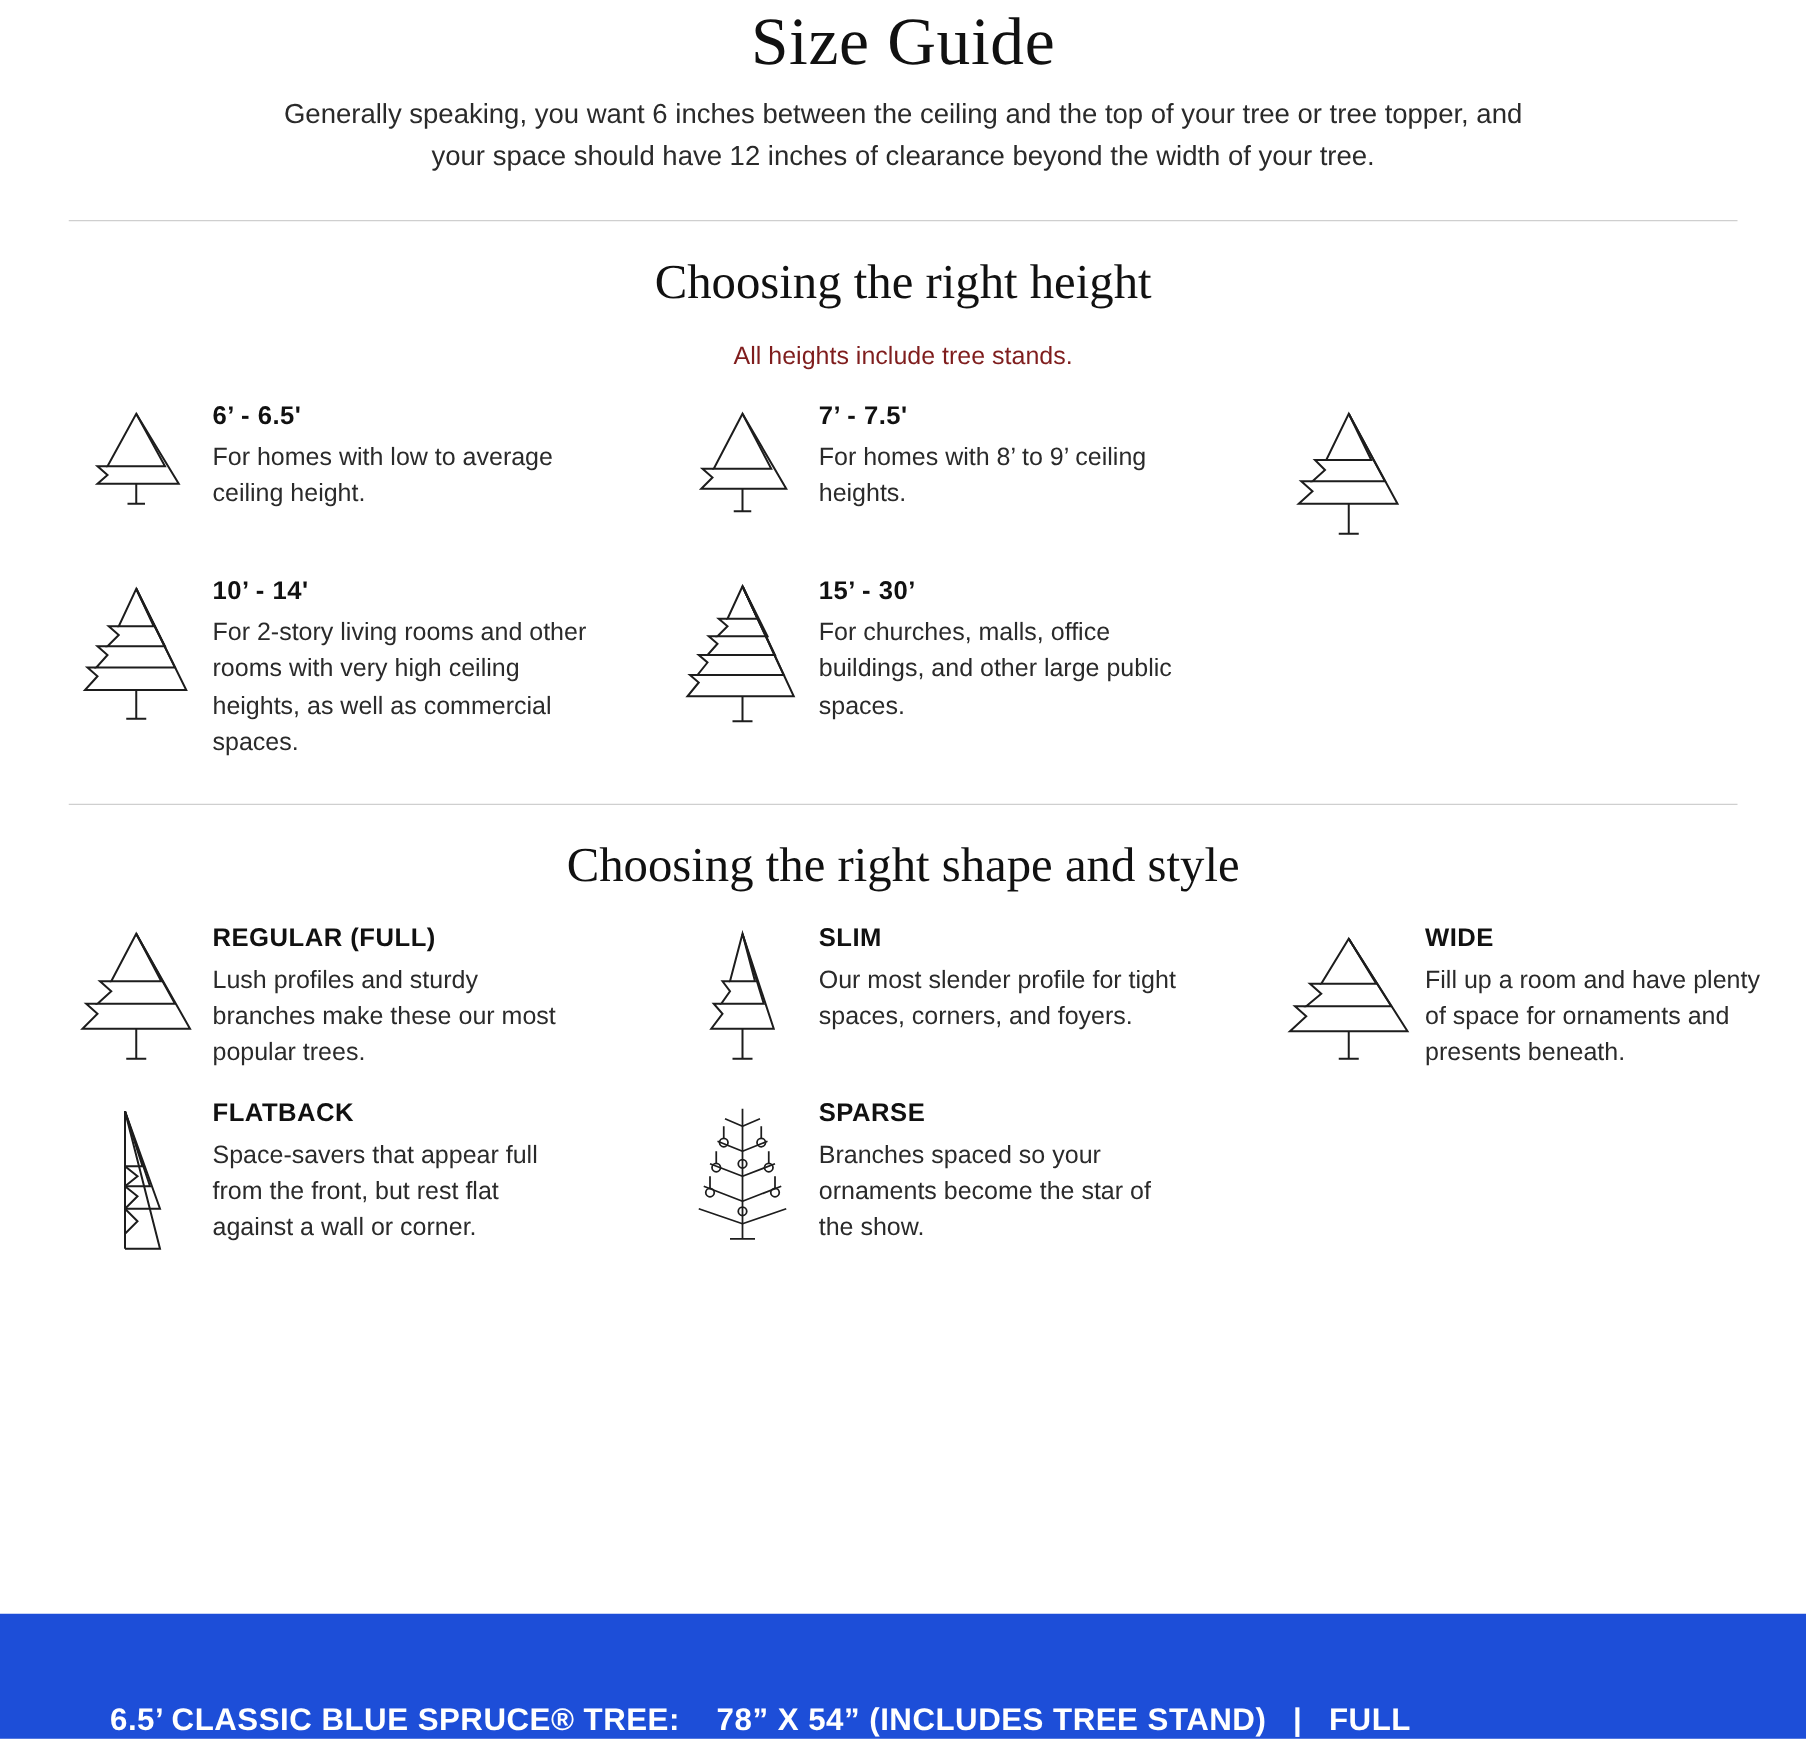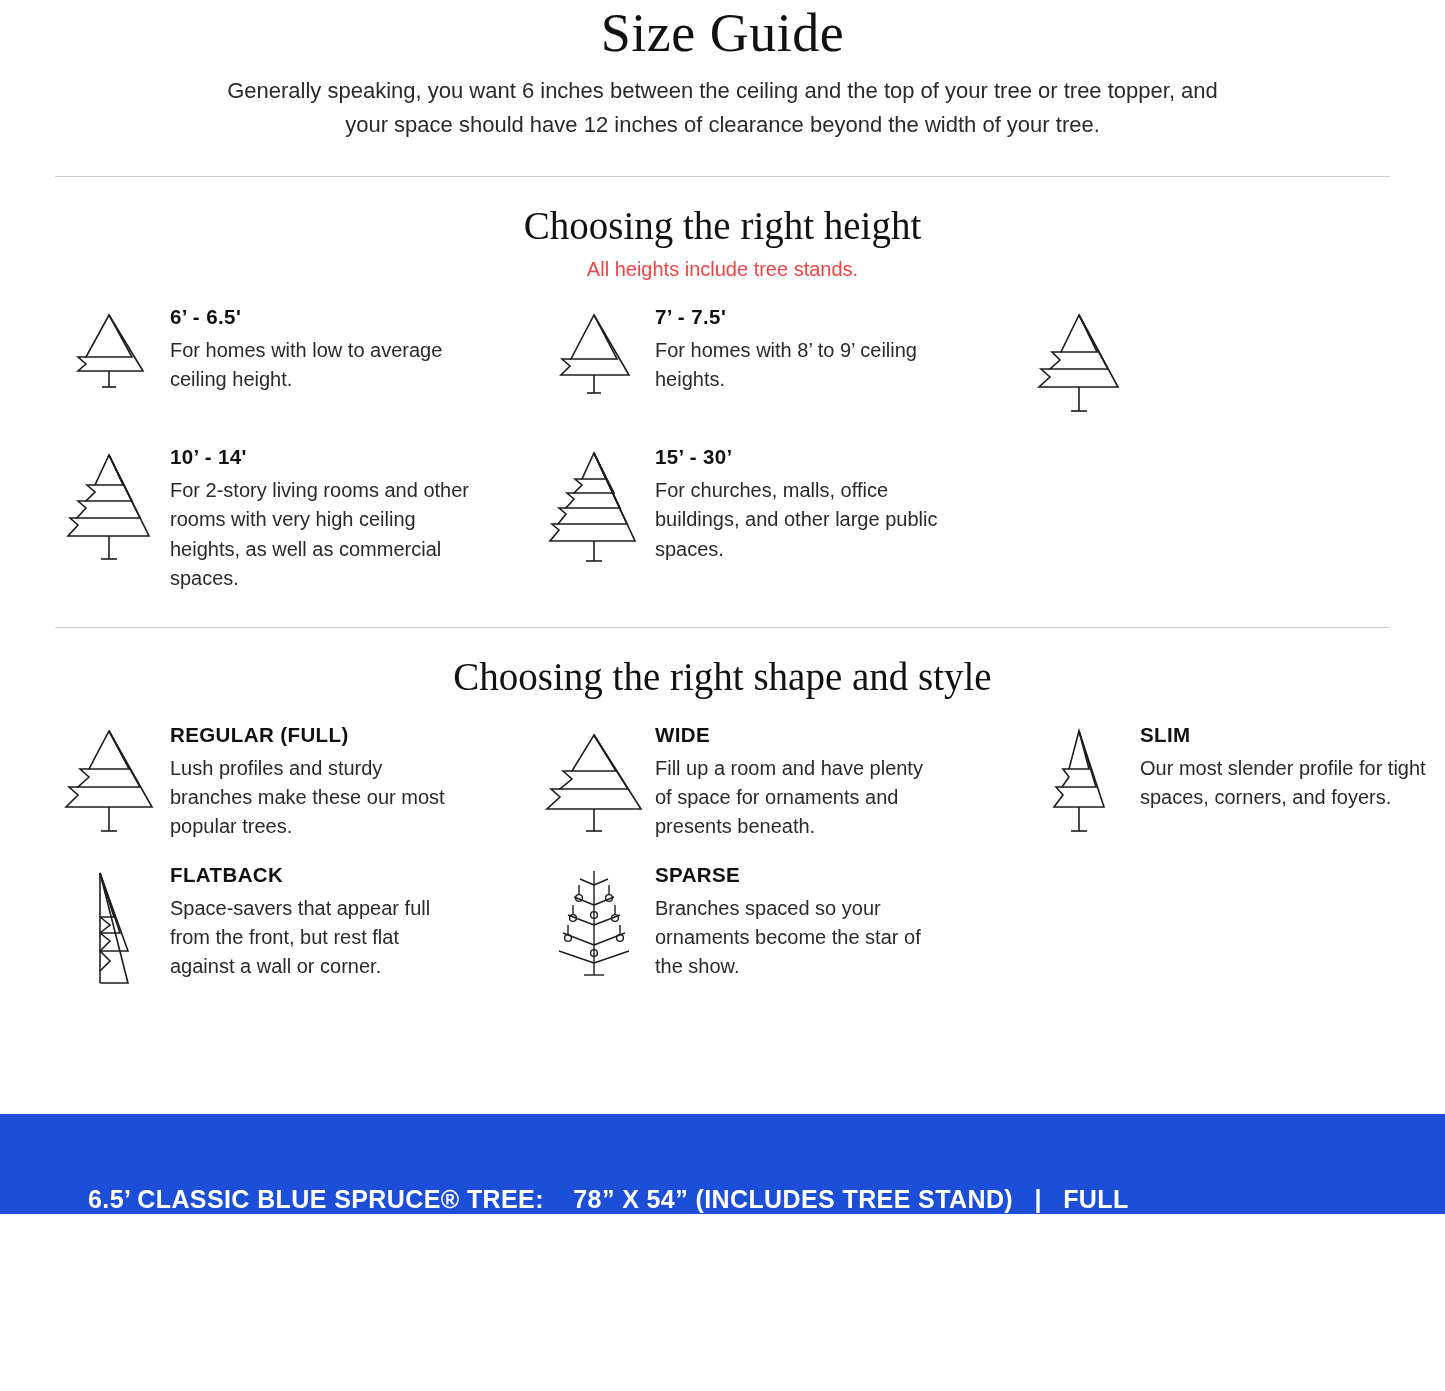--- a/index.html
+++ b/index.html
@@ -10,21 +10,21 @@
     width: 1445px;
     height: 1391px;
     background: #ffffff;
     font-family: "Liberation Sans", sans-serif;
     color: #1d1d1d;
     overflow: hidden;
     position: relative;
   }
   .page {
     width: 1445px;
-    height: 1214px;
+    height: 1391px;
     position: relative;
     box-sizing: border-box;
   }
 
   
   .header {
     padding-top: 2px;
     text-align: center;
   }
   .main-title {
@@ -56,22 +56,22 @@
     font-family: "Liberation Serif", serif;
     font-size: 39px;
     font-weight: 400;
     text-align: center;
     margin: 26px 0 0 0;
     color: #111111;
   }
   .section-sub {
     text-align: center;
     font-size: 20px;
-    color: #ef4444;
-    margin: 10px 0 0 0;
+    color: #7f1d1d;
+    margin: 26px 0 0 0;
   }
 
   
   .grid {
     display: grid;
     grid-template-columns: 485px 485px 420px;
     margin: 22px 0 0 48px;
     row-gap: 6px;
   }
   .item {
@@ -252,51 +252,51 @@
         </svg>
       </div>
       <div class="item-body">
         <div class="item-title">REGULAR (FULL)</div>
         <p class="item-desc">Lush profiles and sturdy branches make these our most popular trees.</p>
       </div>
     </div>
 
     <div class="item">
       <div class="item-figure">
+        <svg width="70" height="130" viewBox="0 0 70 130">
+          <g fill="none" stroke="#1d1d1d" stroke-width="1.6">
+            <path d="M35 6 L45 44 L25 44 Z"></path>
+            <path d="M25 44 L19 44 L25 52 L18 62 L52 62 L35 6"></path>
+            <path d="M18 62 L12 62 L19 70 L10 82 L60 82 L35 6"></path>
+            <path d="M35 82 L35 106"></path>
+            <path d="M27 106 L43 106"></path>
+          </g>
+        </svg>
+      </div>
+      <div class="item-body">
+        <div class="item-title">SLIM</div>
+        <p class="item-desc">Our most slender profile for tight spaces, corners, and foyers.</p>
+      </div>
+    </div>
+
+    <div class="item">
+      <div class="item-figure">
         <svg width="104" height="130" viewBox="0 0 104 130">
           <g fill="none" stroke="#1d1d1d" stroke-width="1.6">
             <path d="M52 10 L74 46 L30 46 Z"></path>
             <path d="M30 46 L21 46 L30 54 L18 64 L86 64 L52 10"></path>
             <path d="M18 64 L9 64 L18 72 L5 84 L99 84 L52 10"></path>
             <path d="M52 84 L52 106"></path>
             <path d="M44 106 L60 106"></path>
           </g>
         </svg>
       </div>
       <div class="item-body">
         <div class="item-title">WIDE</div>
         <p class="item-desc">Fill up a room and have plenty of space for ornaments and presents beneath.</p>
-      </div>
-    </div>
-
-    <div class="item">
-      <div class="item-figure">
-        <svg width="70" height="130" viewBox="0 0 70 130">
-          <g fill="none" stroke="#1d1d1d" stroke-width="1.6">
-            <path d="M35 6 L45 44 L25 44 Z"></path>
-            <path d="M25 44 L19 44 L25 52 L18 62 L52 62 L35 6"></path>
-            <path d="M18 62 L12 62 L19 70 L10 82 L60 82 L35 6"></path>
-            <path d="M35 82 L35 106"></path>
-            <path d="M27 106 L43 106"></path>
-          </g>
-        </svg>
-      </div>
-      <div class="item-body">
-        <div class="item-title">SLIM</div>
-        <p class="item-desc">Our most slender profile for tight spaces, corners, and foyers.</p>
       </div>
     </div>
 
     <div class="item">
       <div class="item-figure">
         <svg width="70" height="135" viewBox="0 0 70 135">
           <g fill="none" stroke="#1d1d1d" stroke-width="1.6">
             <path d="M26 8 L26 118"></path>
             <path d="M26 8 L40 52 L26 52"></path>
             <path d="M26 52 L36 60 L26 68"></path>

